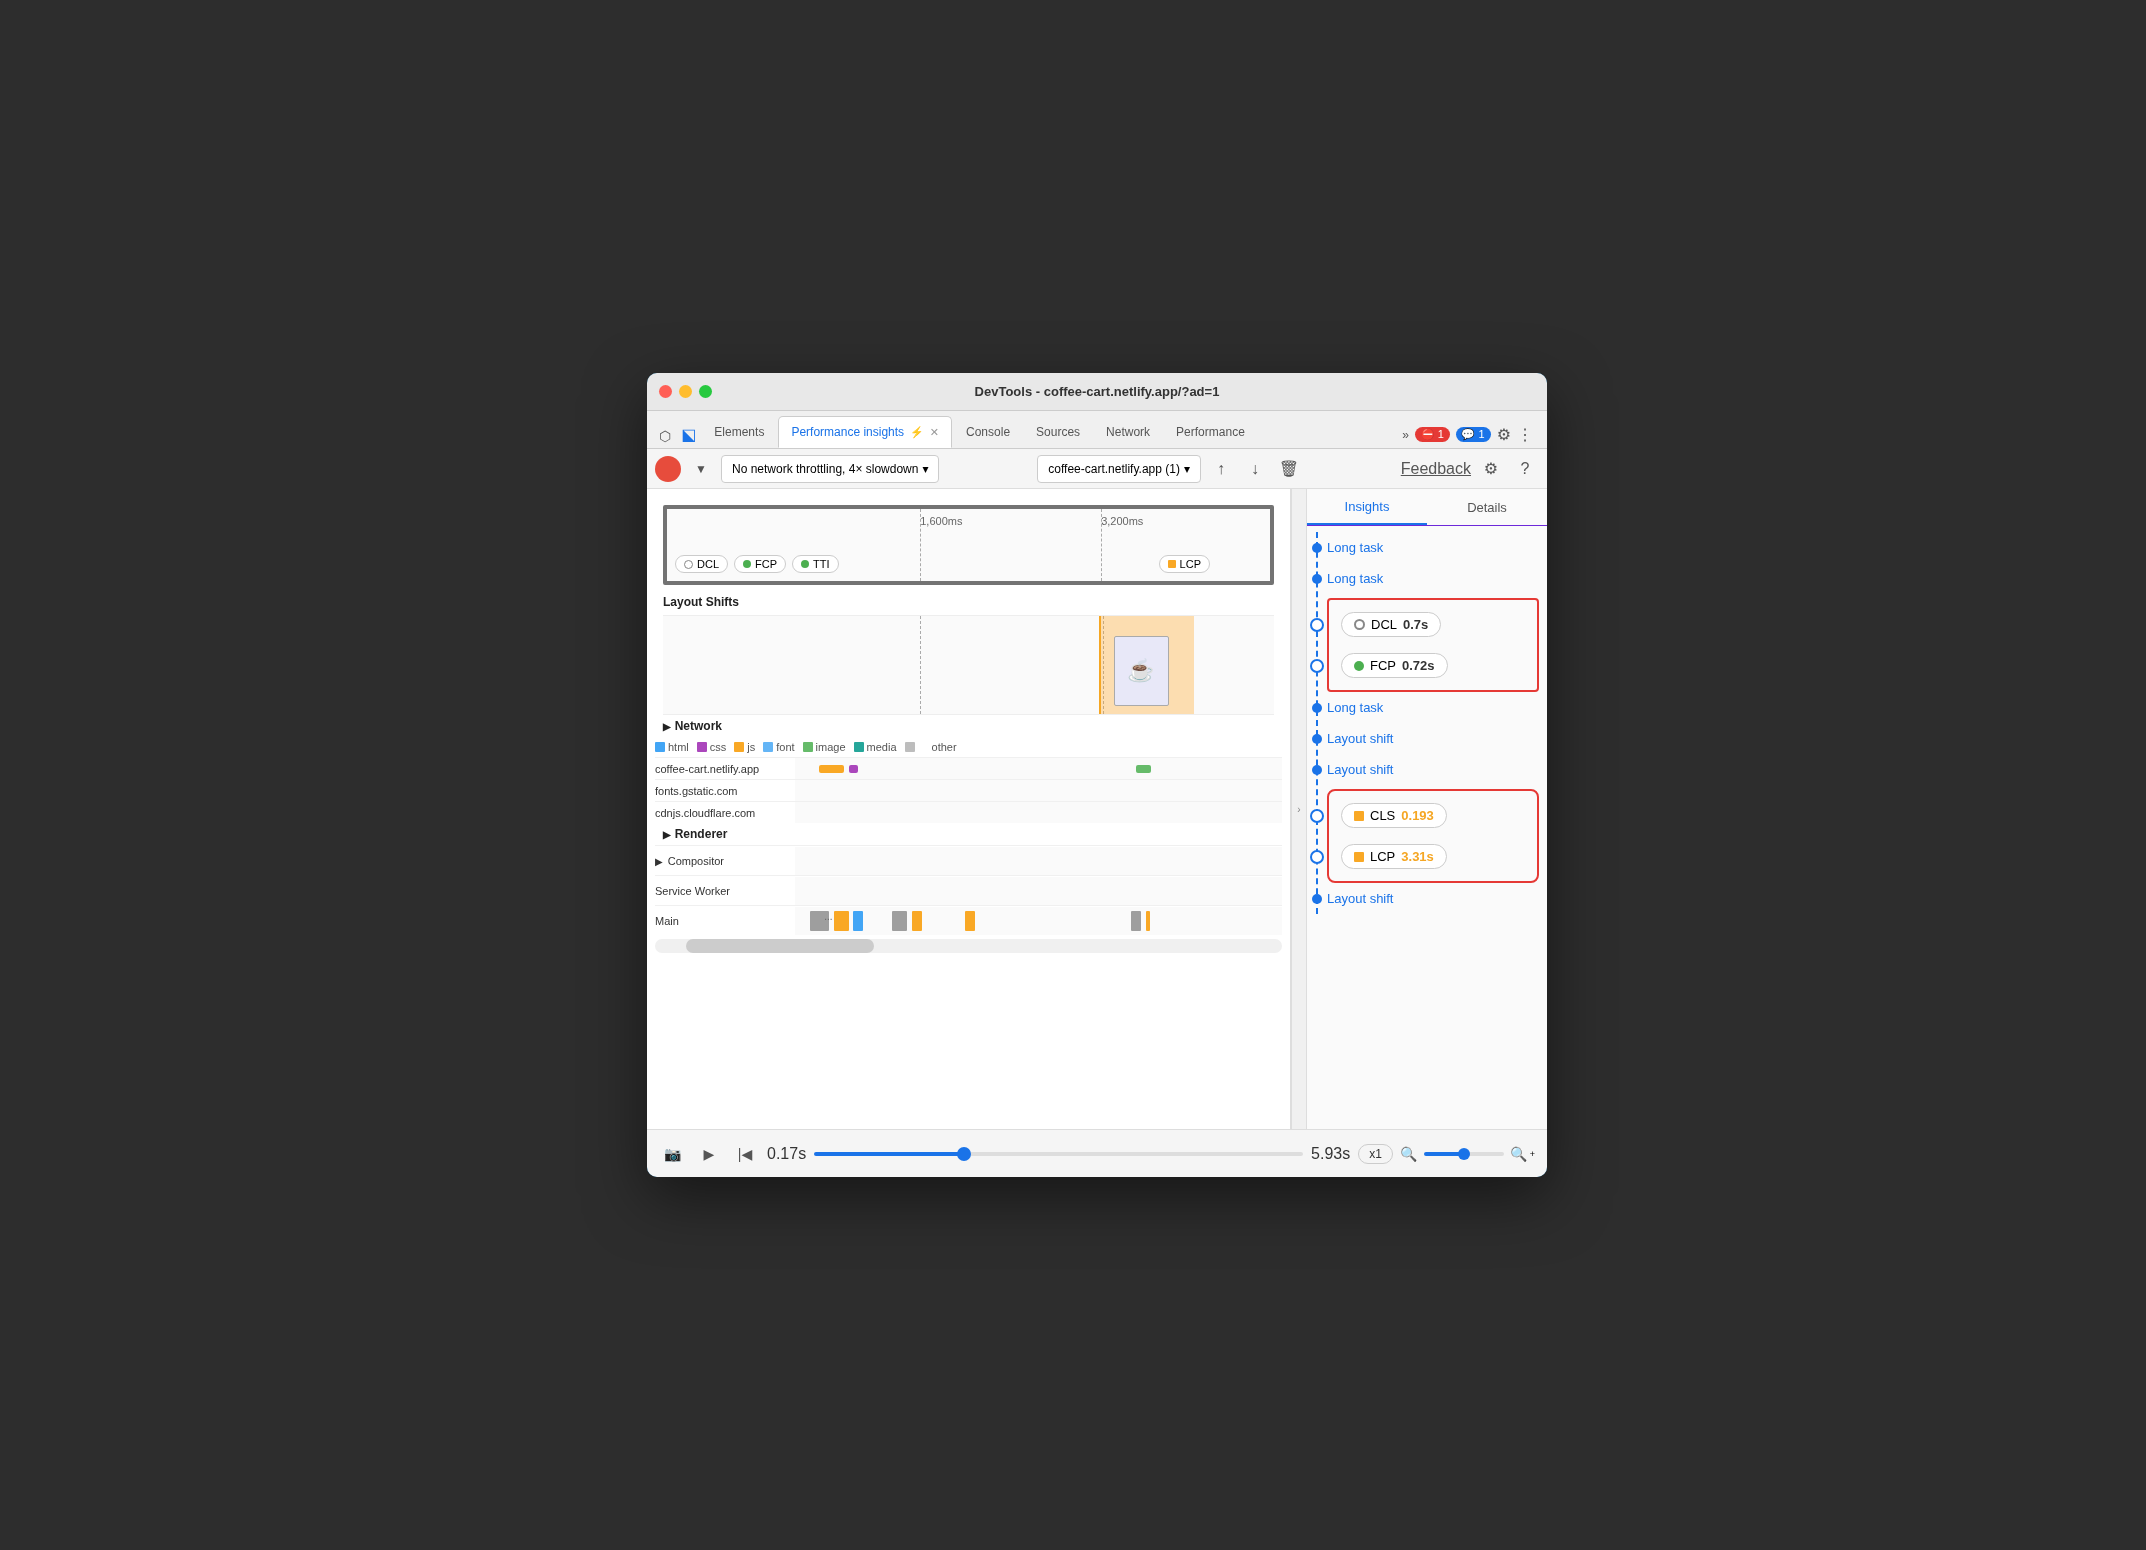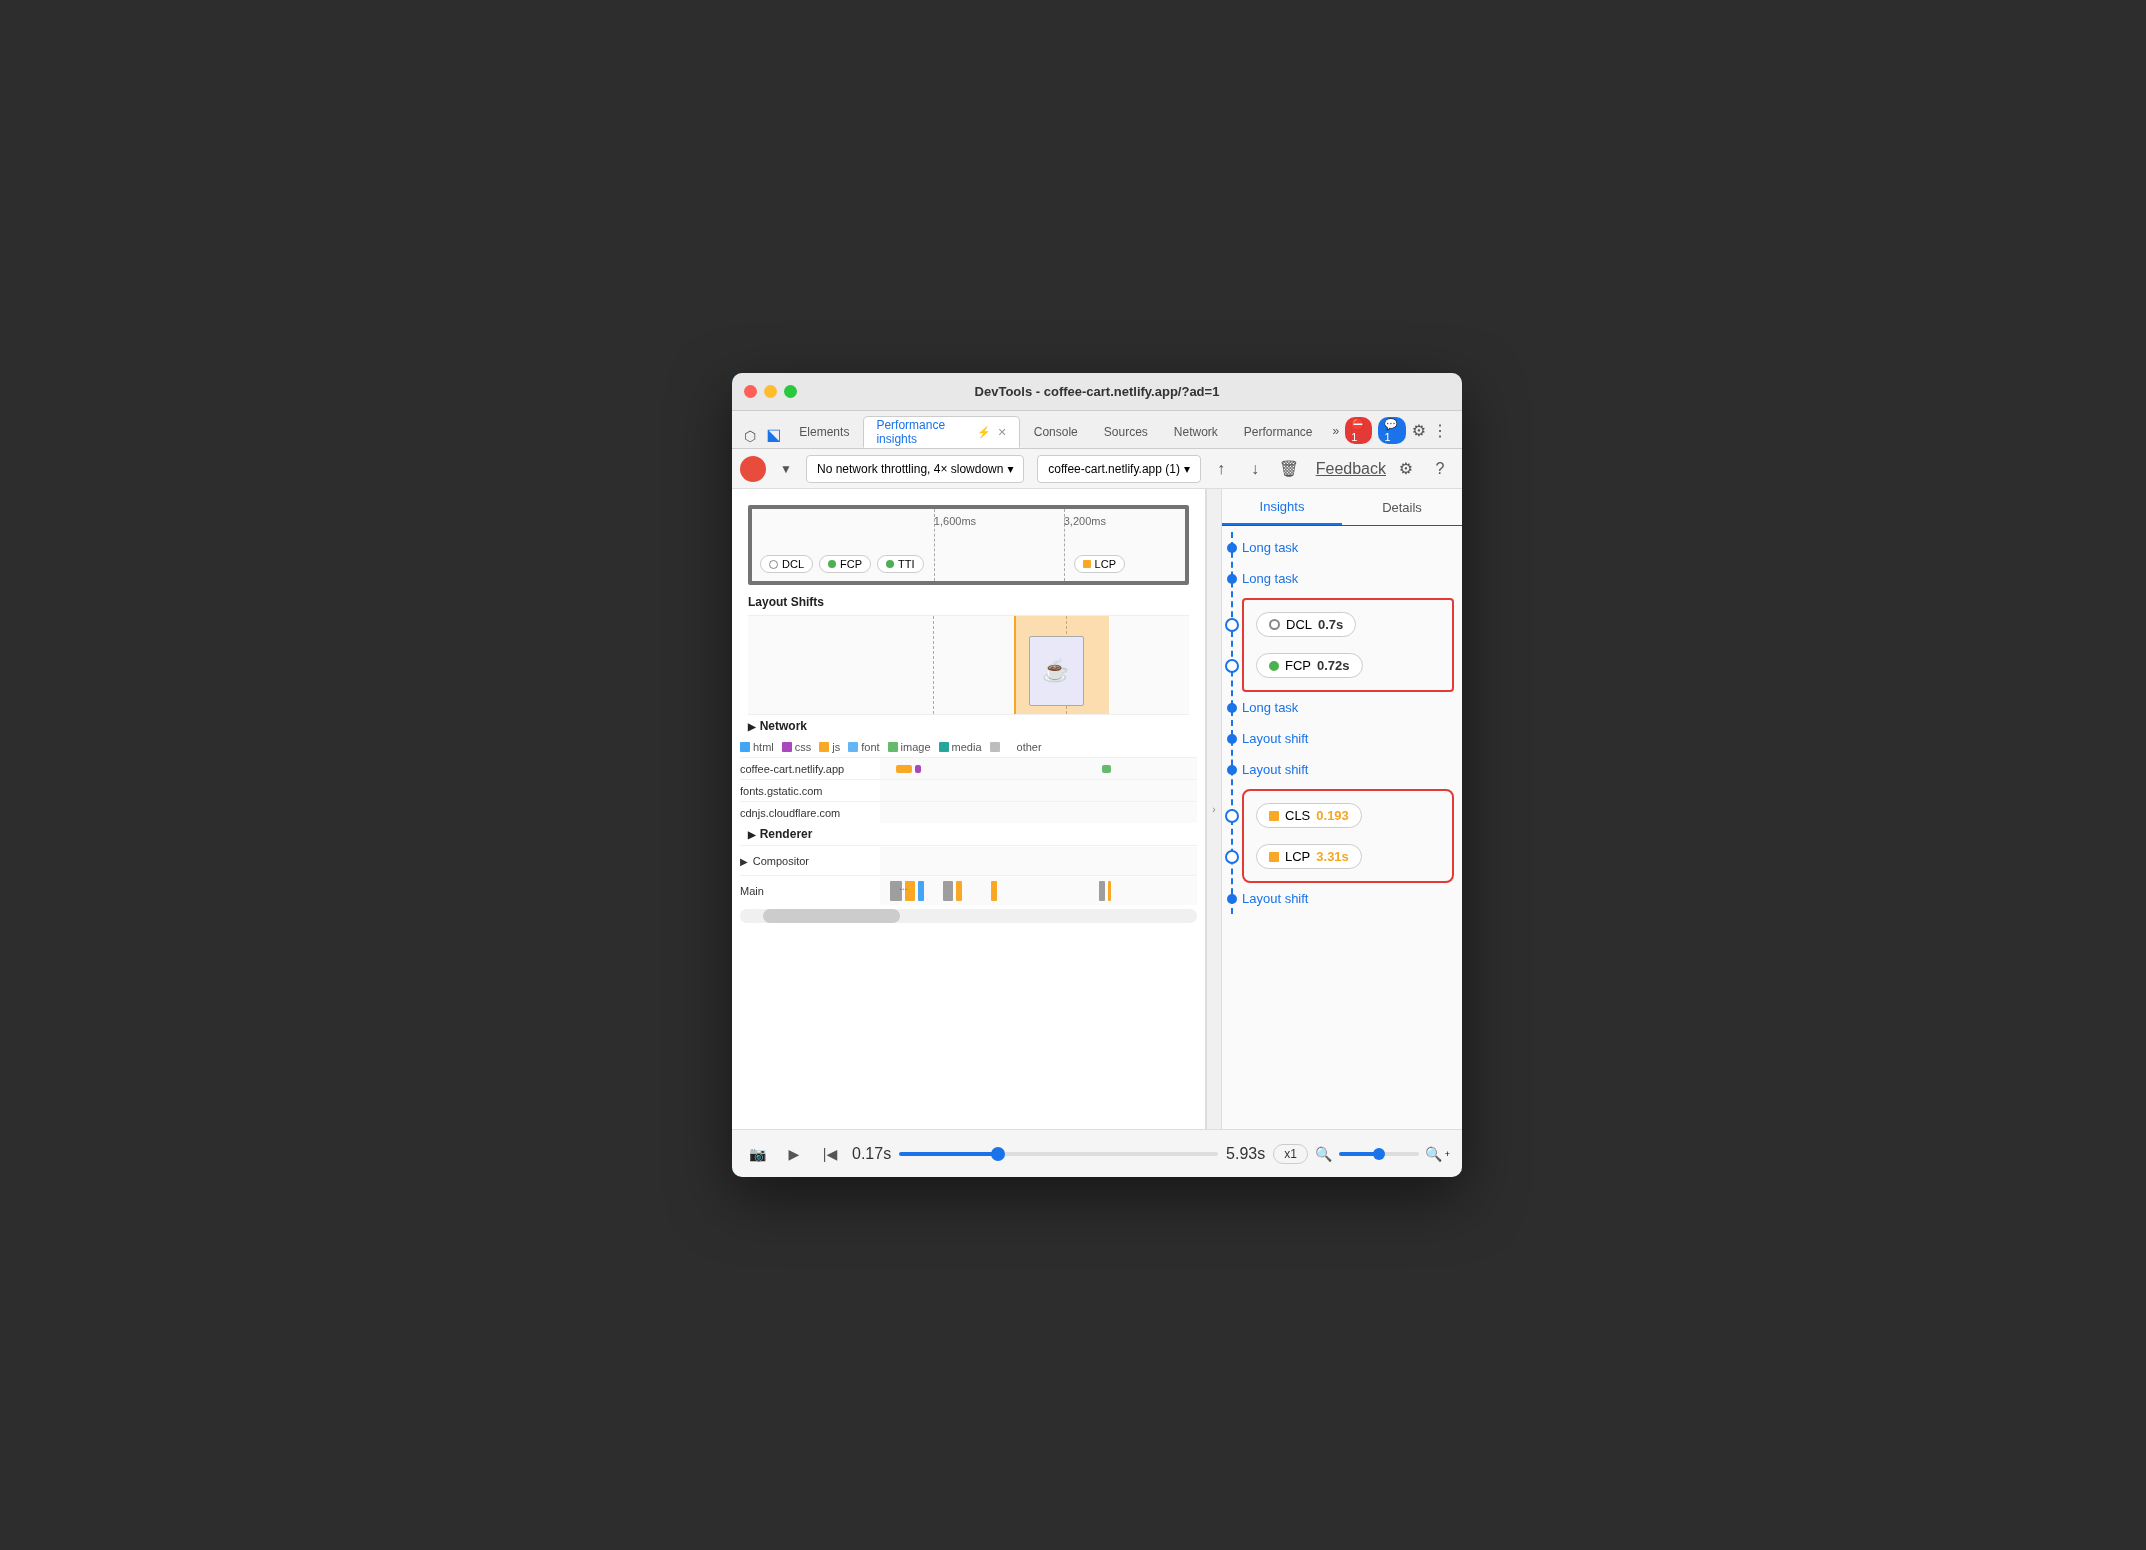--- a/index.html
+++ b/index.html
@@ -5,21 +5,21 @@
     * { box-sizing: border-box; margin: 0; padding: 0; }
     body {
       font-family: -apple-system, BlinkMacSystemFont, 'Segoe UI', sans-serif;
       background: #2d2d2d;
       display: flex;
       justify-content: center;
       align-items: center;
       min-height: 100vh;
     }
     .window {
-      width: 730px;
+      width: 900px;
       border-radius: 10px;
       overflow: hidden;
       box-shadow: 0 20px 60px rgba(0,0,0,0.5);
       background: #0369a1;
       margin-left: 48px;
     }
     
     .title-bar {
       background: #e8e8e8;
       height: 38px;
@@ -663,20 +663,24 @@
           <span>Renderer</span>
         </div>
         <div class="track-row">
           <div class="track-label">
             <span style="font-size:10px; margin-right:2px;">▶</span>
             <span>Compositor</span>
           </div>
           <div class="track-content"></div>
         </div>
         <div class="track-row">
+          <div class="track-label">Service Worker</div>
+          <div class="track-content"></div>
+        </div>
+        <div class="track-row">
           <div class="track-label">Main</div>
           <div class="track-content" style="position:relative;">
 
             <div class="bar bar-gray" style="left:3%;width:4%;"></div>
             <div class="bar bar-yellow" style="left:8%;width:3%;"></div>
             <div class="bar bar-blue" style="left:12%;width:2%;"></div>
             <div class="bar bar-gray" style="left:20%;width:3%;"></div>
             <div class="bar bar-yellow" style="left:24%;width:2%;"></div>
             <div class="bar bar-yellow" style="left:35%;width:2%;"></div>
             <div class="bar bar-gray" style="left:69%;width:2%;"></div>

